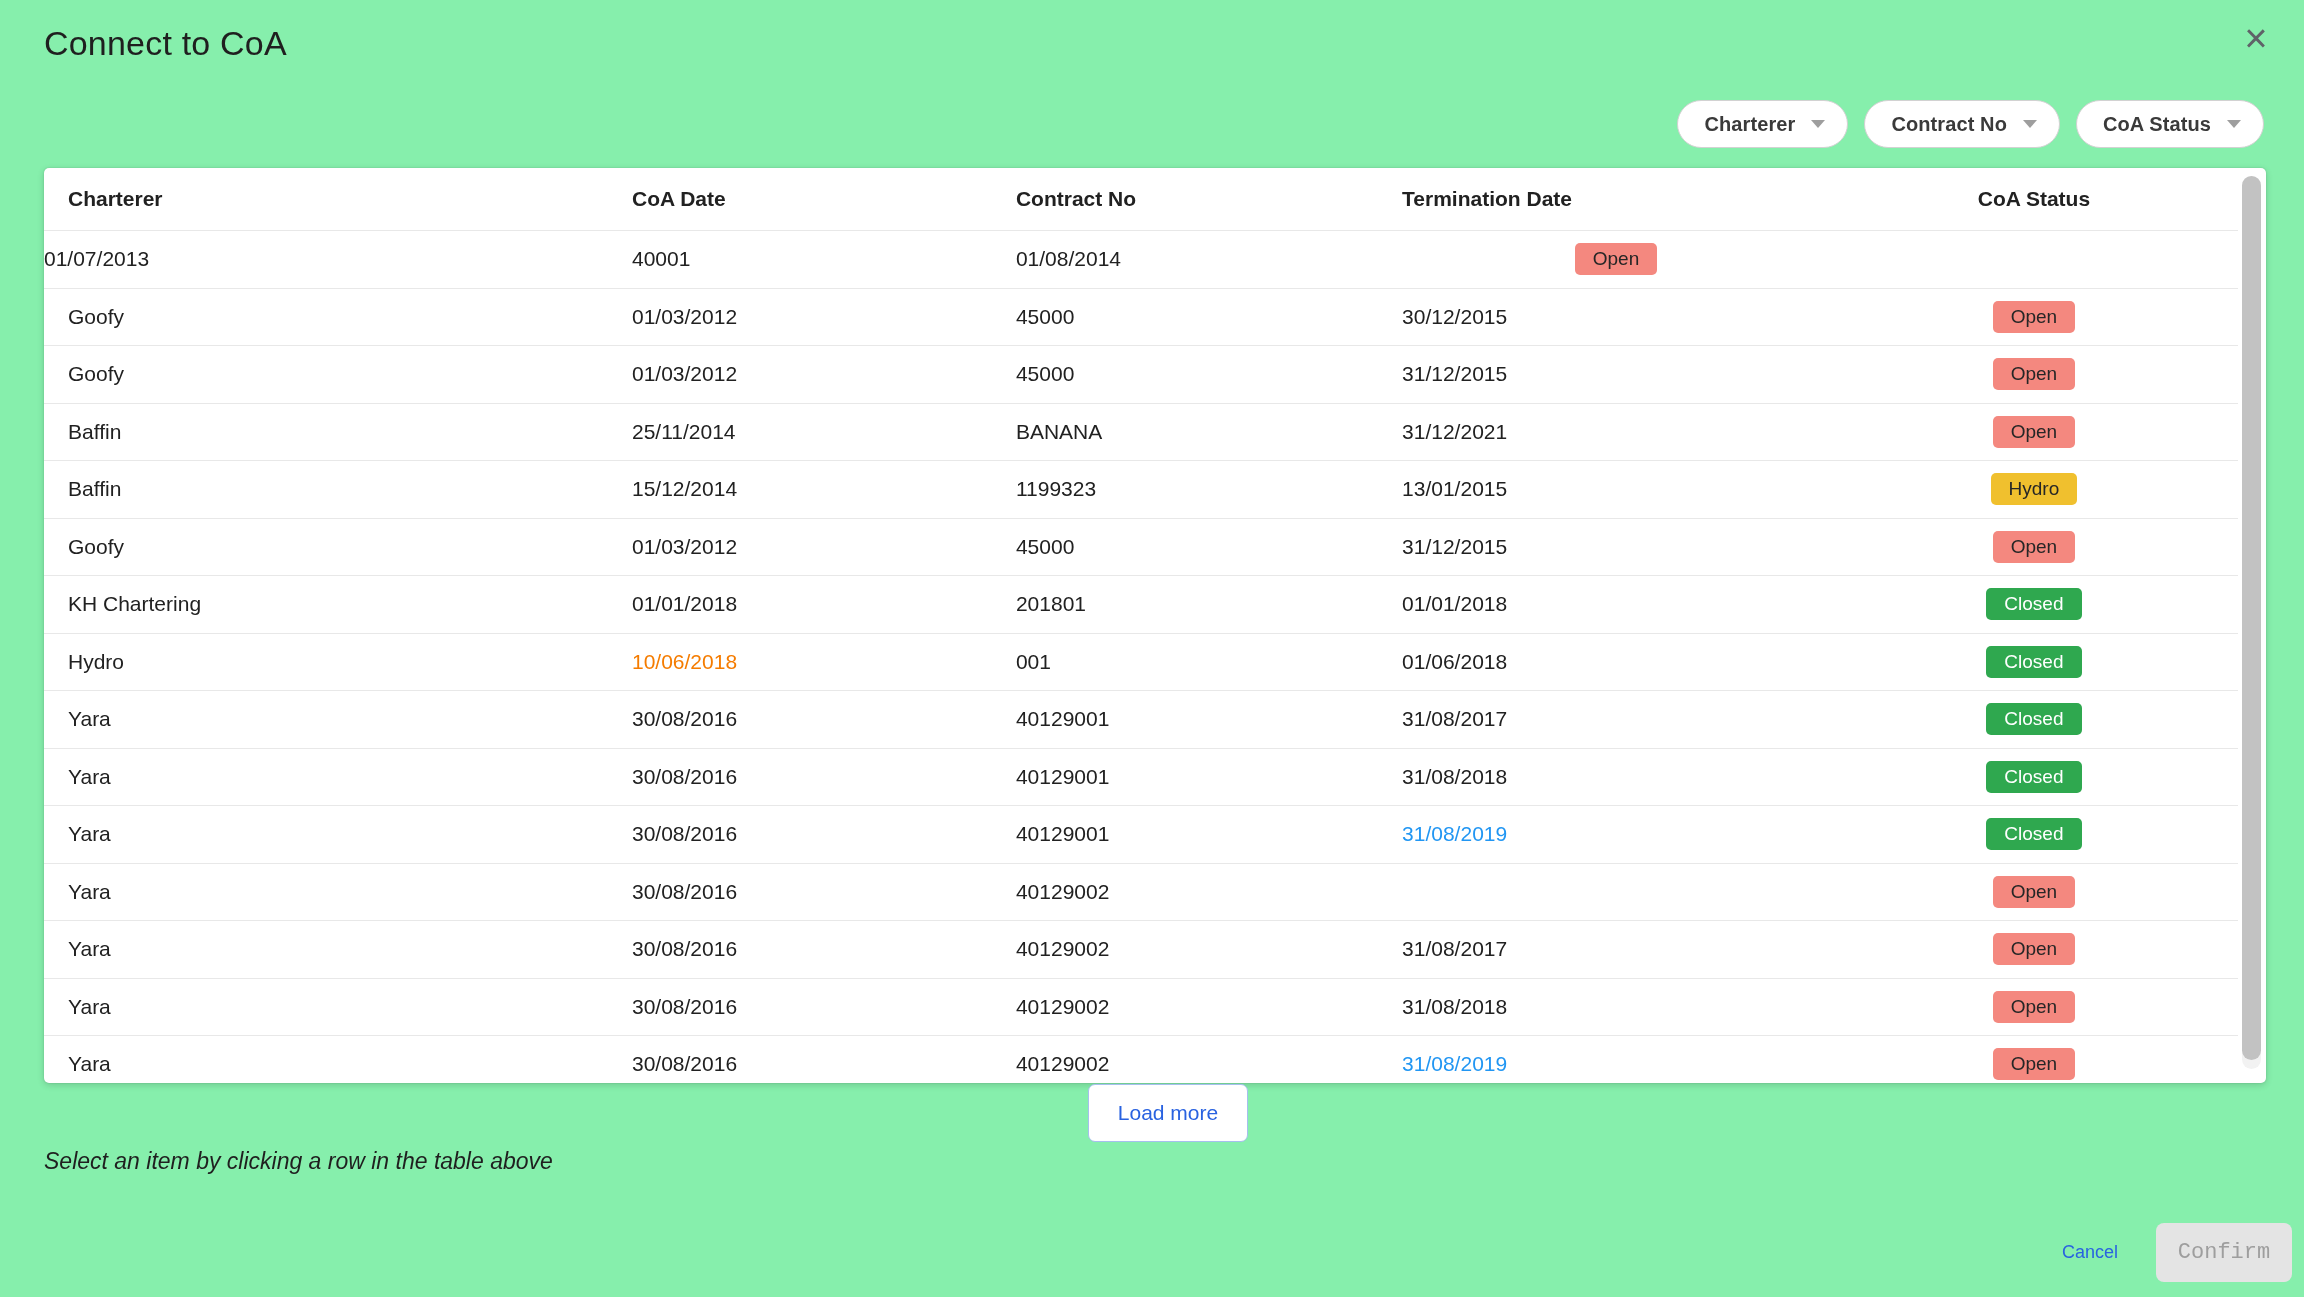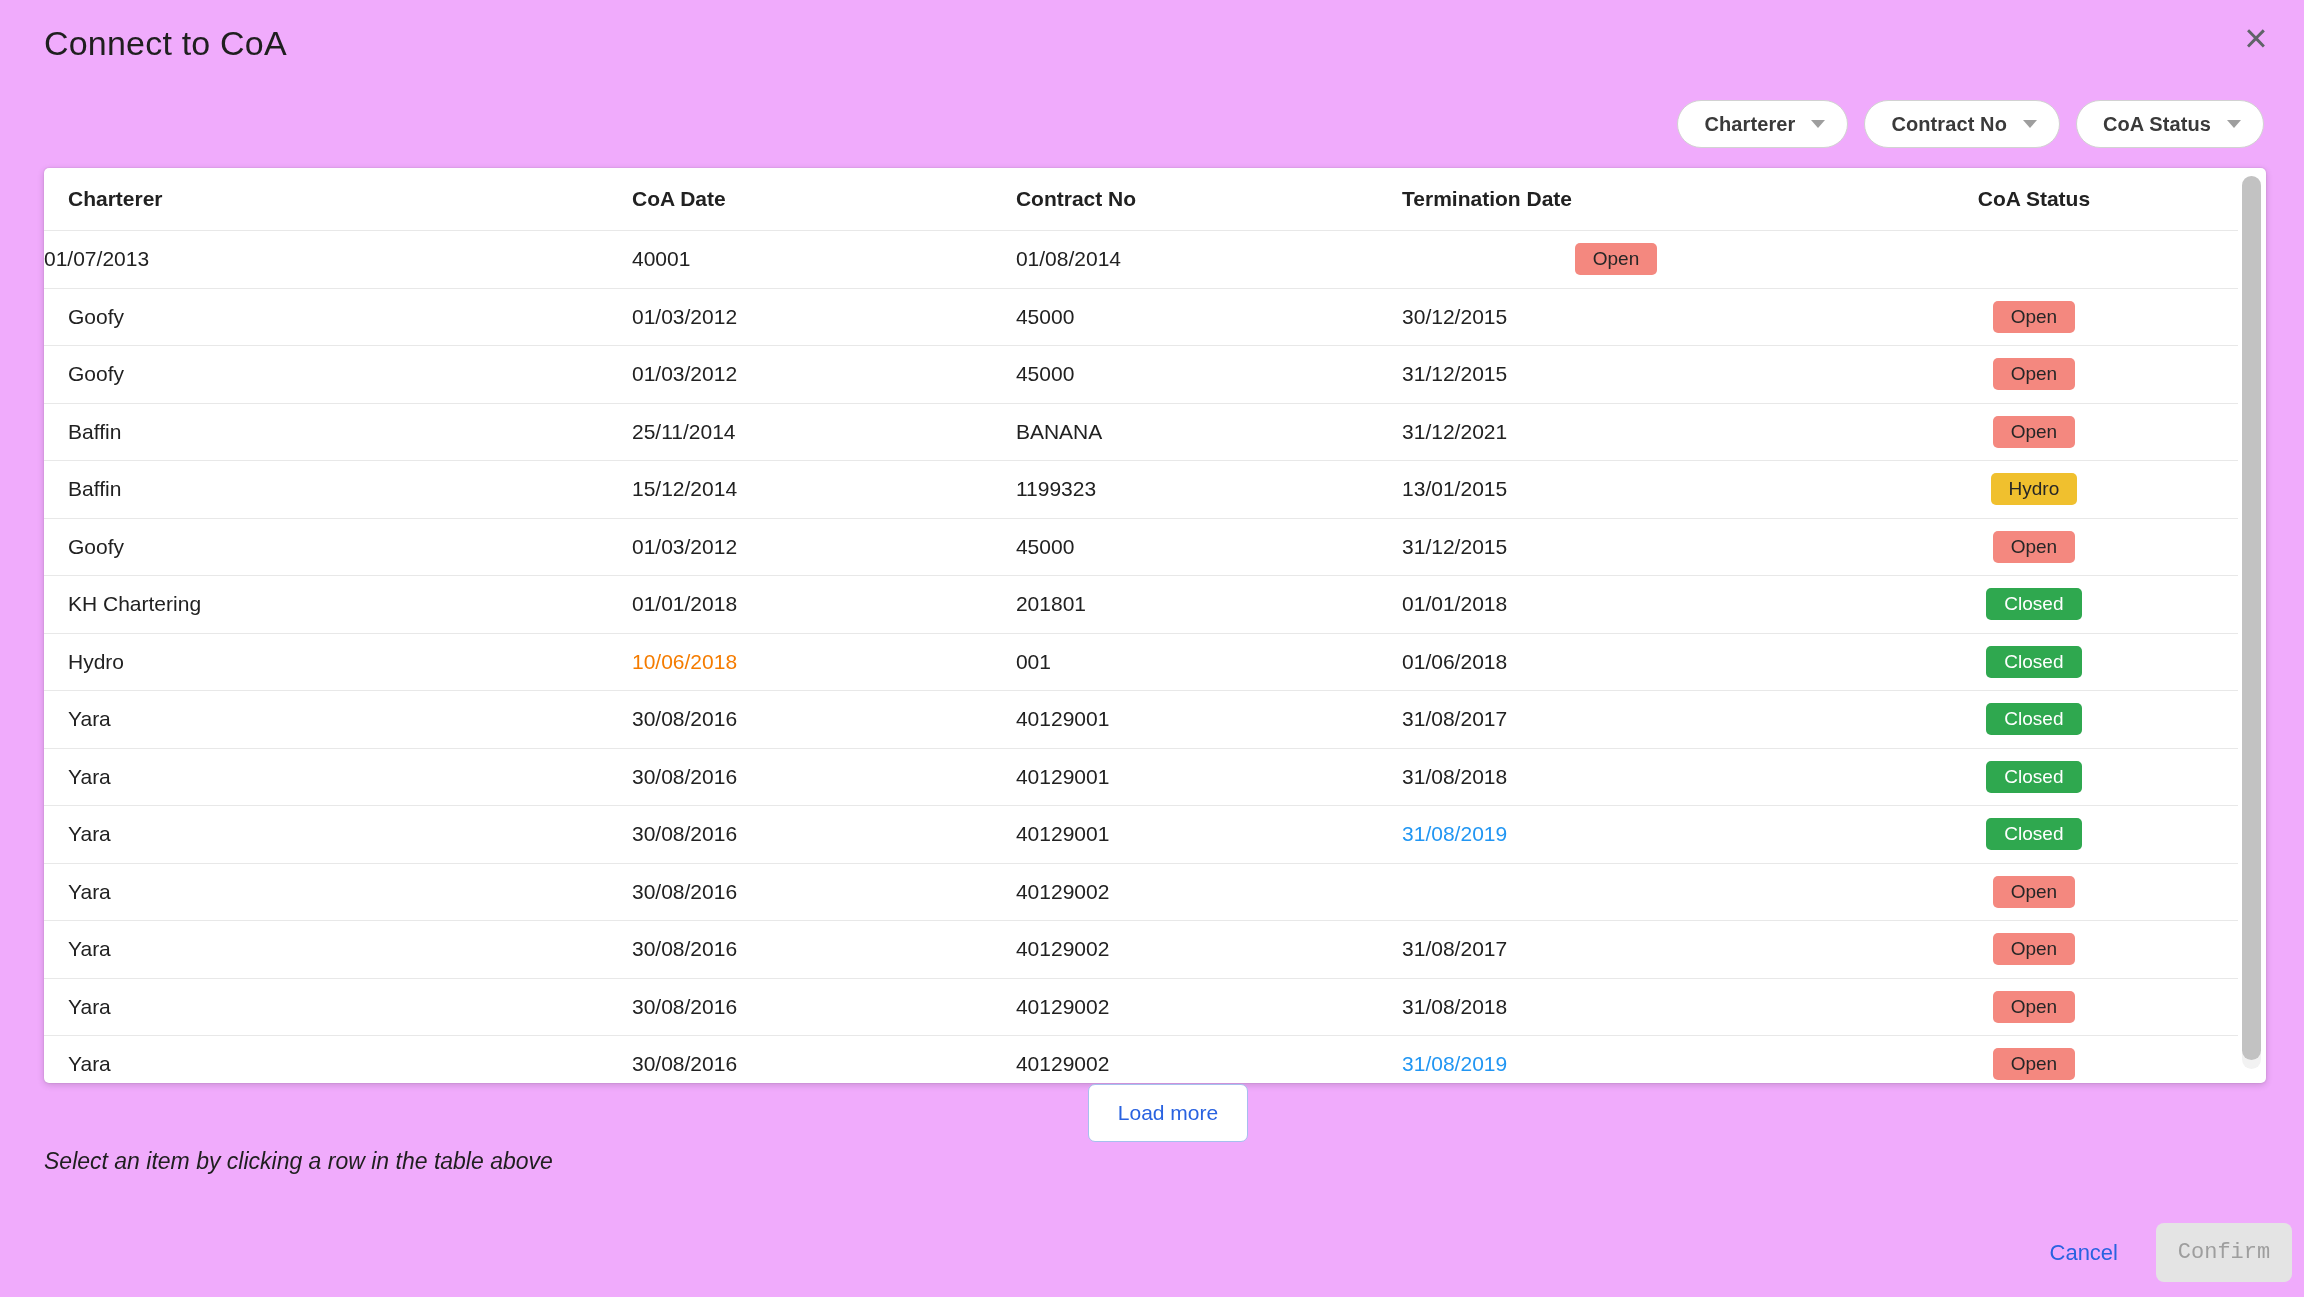--- a/index.html
+++ b/index.html
@@ -1,18 +1,18 @@
 <!DOCTYPE html>
 <html><head>
 <meta charset="utf-8">
 <style>
   * { margin:0; padding:0; box-sizing:border-box; }
   html,body { background:#fff; }
   body { font-family:"Liberation Sans", sans-serif; color:#212121; }
-  .page { position:relative; width:2304px; height:1297px; background:#f0abfc; overflow:hidden; }
+  .page { position:relative; width:2304px; height:1297px; background:#86efac; overflow:hidden; }
 
   .modal-title { position:absolute; left:44px; top:24px; font-size:34px; font-weight:400; color:#1f1f1f; letter-spacing:0.2px; }
   .close-btn { position:absolute; right:24px; top:14px; width:48px; height:48px; display:flex; align-items:center; justify-content:center; cursor:pointer; }
   .close-btn .x { font-size:40px; color:#5f6368; line-height:1; }
 
   .filter-bar { position:absolute; top:100px; right:40px; display:flex; gap:16px; }
   .pill { height:48px; display:flex; align-items:center; gap:16px; padding:0 22px 0 26px; border:1.5px solid #d2d2d2; border-radius:24px; background:#fff; cursor:pointer; }
   .pill .pill-label { font-size:20px; font-weight:700; color:#3a3a3a; letter-spacing:0.1px; }
   .pill .caret { width:0; height:0; border-left:7px solid transparent; border-right:7px solid transparent; border-top:8px solid #9e9e9e; }
 
@@ -28,21 +28,21 @@
 
   .vscrollbar { position:absolute; top:8px; right:5px; bottom:14px; width:19px; border-radius:10px; background:#f2f2f2; }
   .vthumb { position:absolute; top:0; left:0; width:19px; height:99%; border-radius:10px; background:#c2c2c2; }
 
   .load-more-wrap { position:absolute; left:16px; top:1084px; width:100%; display:flex; justify-content:center; }
   .load-more { width:160px; height:58px; display:flex; align-items:center; justify-content:center; background:#fff; border:1.5px solid #a6bfee; border-radius:7px; font-size:21px; cursor:pointer; }
 
   .hint { position:absolute; left:44px; top:1148px; font-size:23px; font-style:italic; color:#1f1f1f; }
 
   .actions { position:absolute; right:12px; top:1223px; display:flex; align-items:center; gap:38px; }
-  .cancel-link { font-size:22px; font-weight:500; cursor:pointer; }
+  .cancel-link { font-size:18px; font-weight:500; cursor:pointer; }
   .confirm-btn { width:136px; height:59px; display:flex; align-items:center; justify-content:center; background:#e4e4e4; color:#9e9e9e; border:none; border-radius:8px; font-size:22px; font-weight:500;font-family:Liberation Mono, monospace; }
 </style>
 </head>
 <body>
 
 <div class="page">
 
   <div class="modal-title">Connect to CoA</div>
 
   <div class="close-btn">

